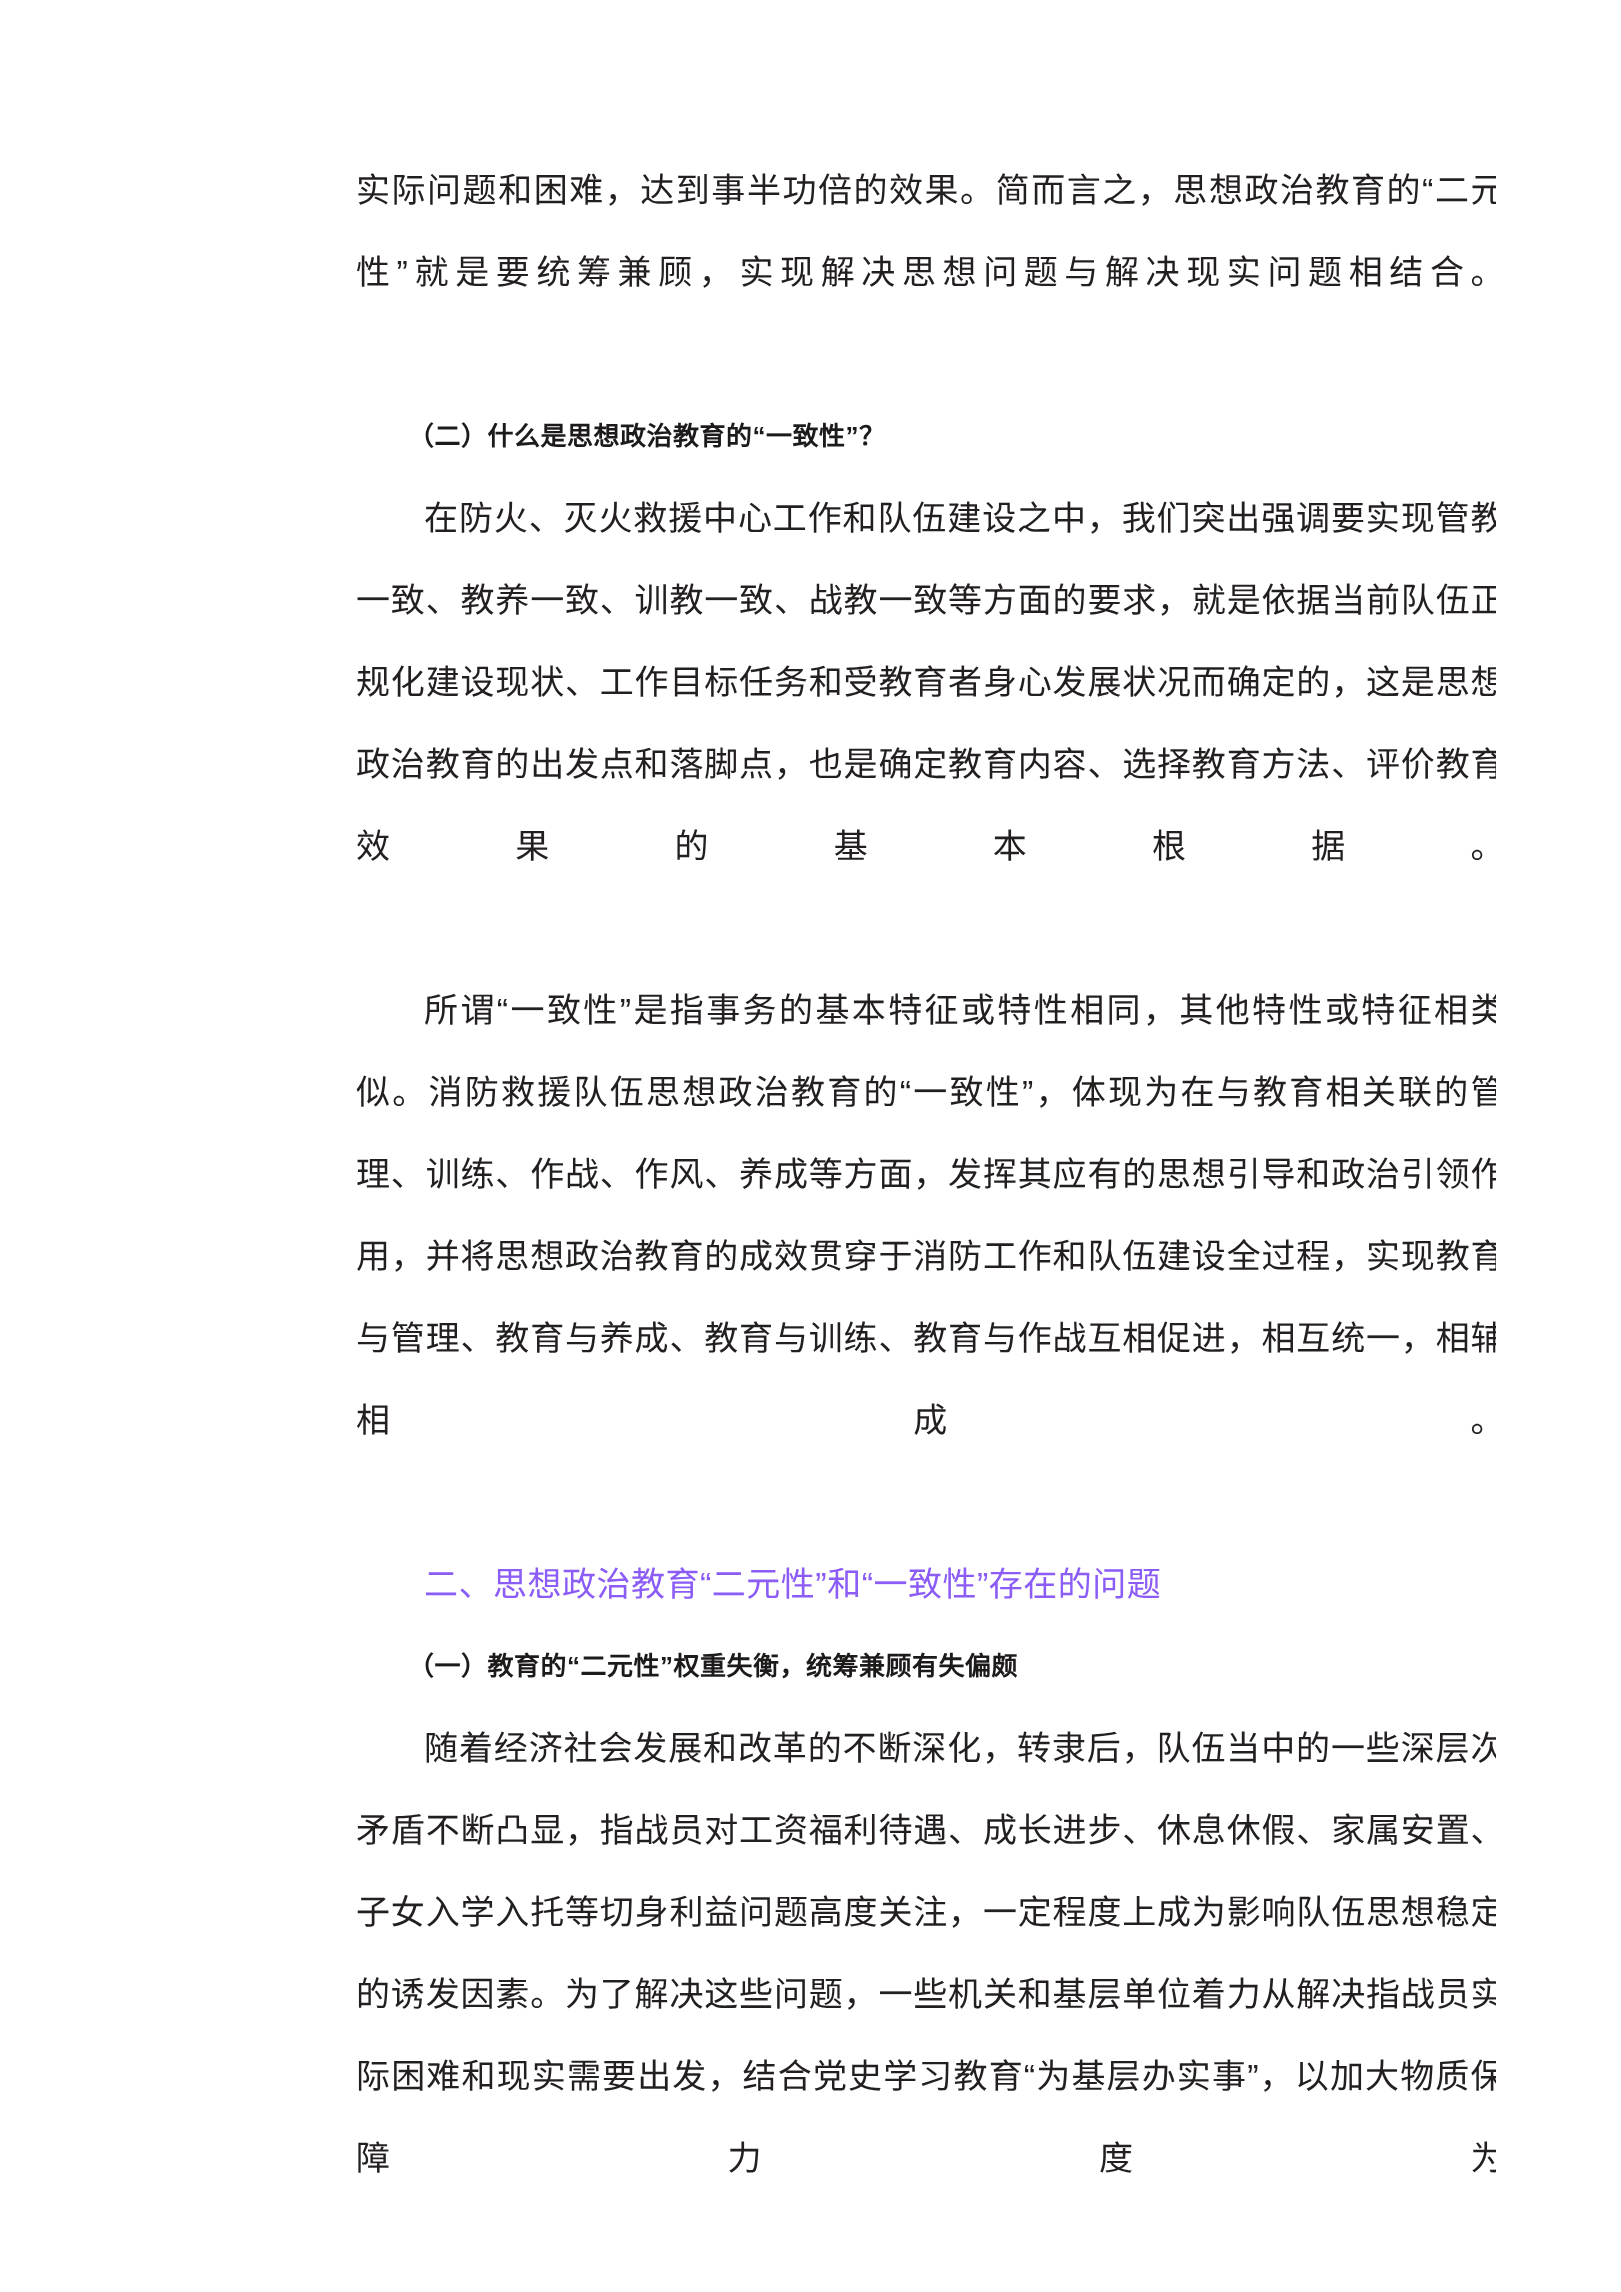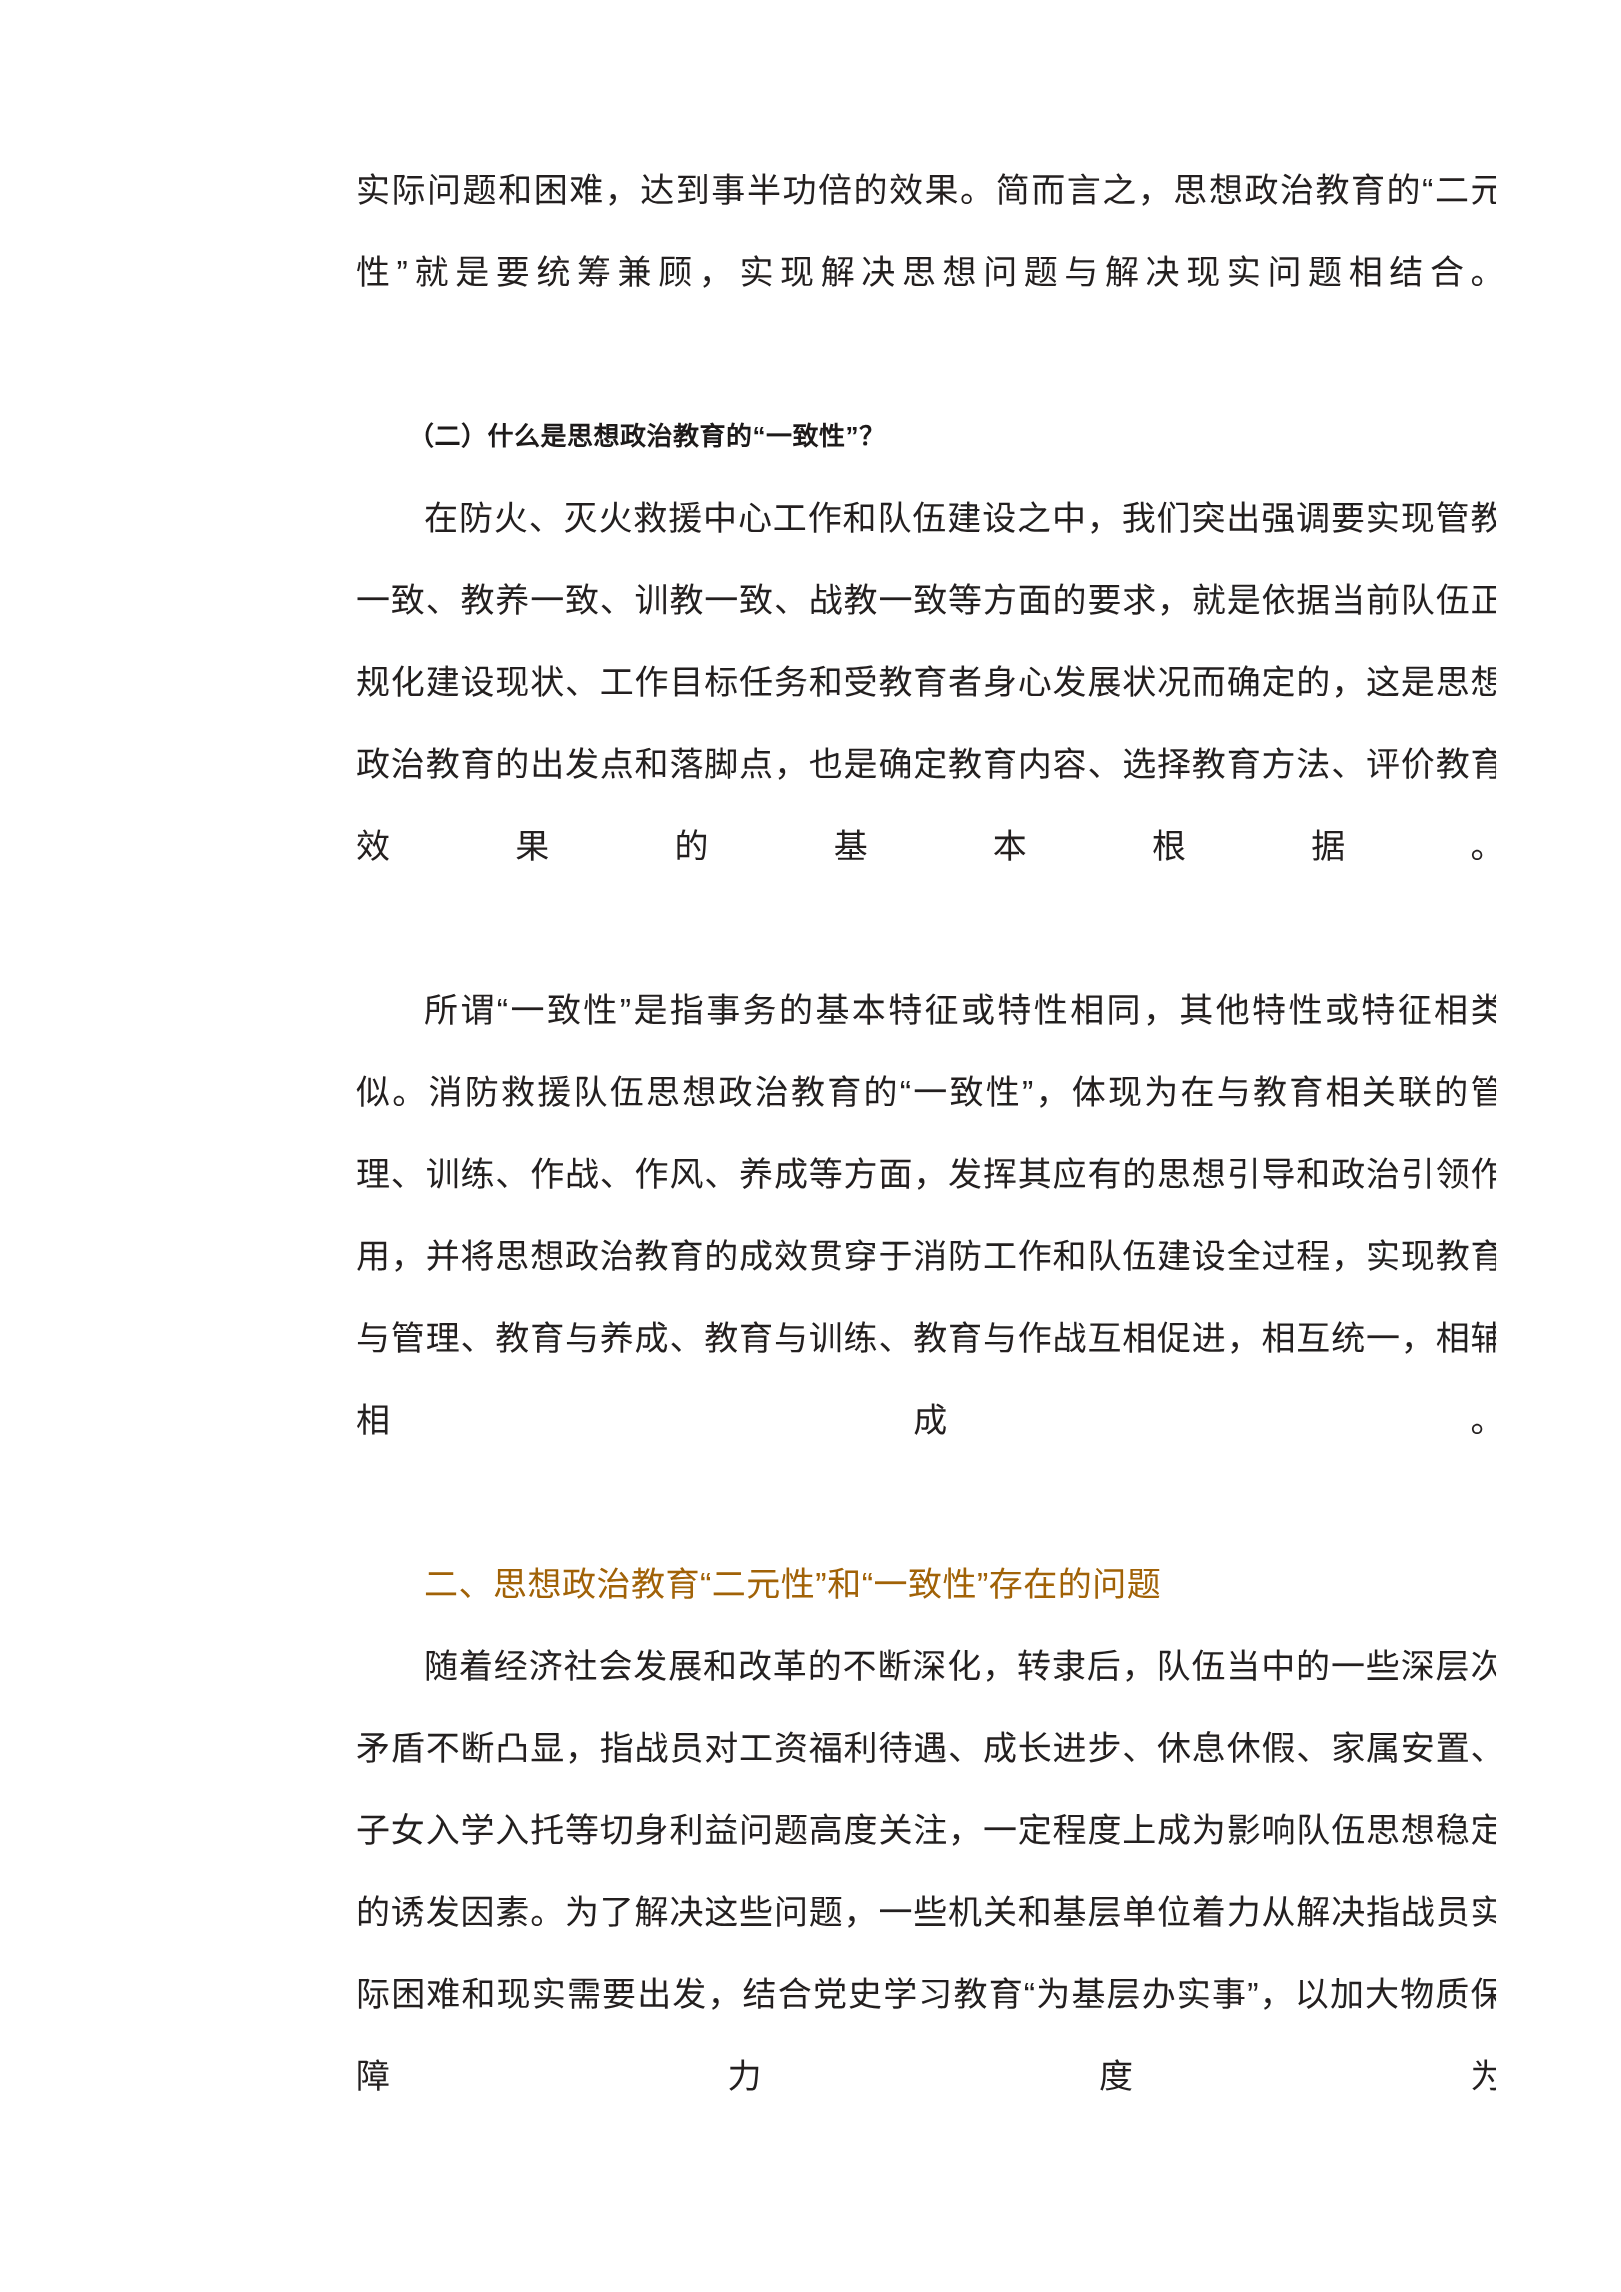--- a/index.html
+++ b/index.html
@@ -53,21 +53,21 @@
     color: #1d1a1a;
   }
   
   .heading-plain {
     font-size: 34px;
     line-height: 82px;
     font-weight: 400;
     text-indent: 2em;
     margin: 0;
     letter-spacing: 0.5px;
-    color: #a16207;
+    color: #8b5cf6;
   }
   .lead-bold {
     font-weight: 700;
   }
   
   .para.stretch-last::after,
   .heading-plain.stretch-last::after {
     content: "";
     display: inline-block;
     width: 100%;
@@ -82,19 +82,20 @@
     <p class="para no-indent stretch-last">实际问题和困难，达到事半功倍的效果。简而言之，思想政治教育的“二元性”就是要统筹兼顾，实现解决思想问题与解决现实问题相结合。</p>
 
     <p class="heading-bold">（二）什么是思想政治教育的“一致性”？</p>
 
     <p class="para stretch-last">在防火、灭火救援中心工作和队伍建设之中，我们突出强调要实现管教一致、教养一致、训教一致、战教一致等方面的要求，就是依据当前队伍正规化建设现状、工作目标任务和受教育者身心发展状况而确定的，这是思想政治教育的出发点和落脚点，也是确定教育内容、选择教育方法、评价教育效果的基本根据。</p>
 
     <p class="para stretch-last">所谓“一致性”是指事务的基本特征或特性相同，其他特性或特征相类似。消防救援队伍思想政治教育的“一致性”，体现为在与教育相关联的管理、训练、作战、作风、养成等方面，发挥其应有的思想引导和政治引领作用，并将思想政治教育的成效贯穿于消防工作和队伍建设全过程，实现教育与管理、教育与养成、教育与训练、教育与作战互相促进，相互统一，相辅相成。</p>
 
     <p class="heading-plain">二、思想政治教育“二元性”和“一致性”存在的问题</p>
 
+    <p class="heading-bold">（一）教育的“二元性”权重失衡，统筹兼顾有失偏颇</p>
 
 
     <p class="para stretch-last">随着经济社会发展和改革的不断深化，转隶后，队伍当中的一些深层次矛盾不断凸显，指战员对工资福利待遇、成长进步、休息休假、家属安置、子女入学入托等切身利益问题高度关注，一定程度上成为影响队伍思想稳定的诱发因素。为了解决这些问题，一些机关和基层单位着力从解决指战员实际困难和现实需要出发，结合党史学习教育“为基层办实事”，以加大物质保障力度为</p>
 
   </div>
 </div>
 
 
 </body></html>

